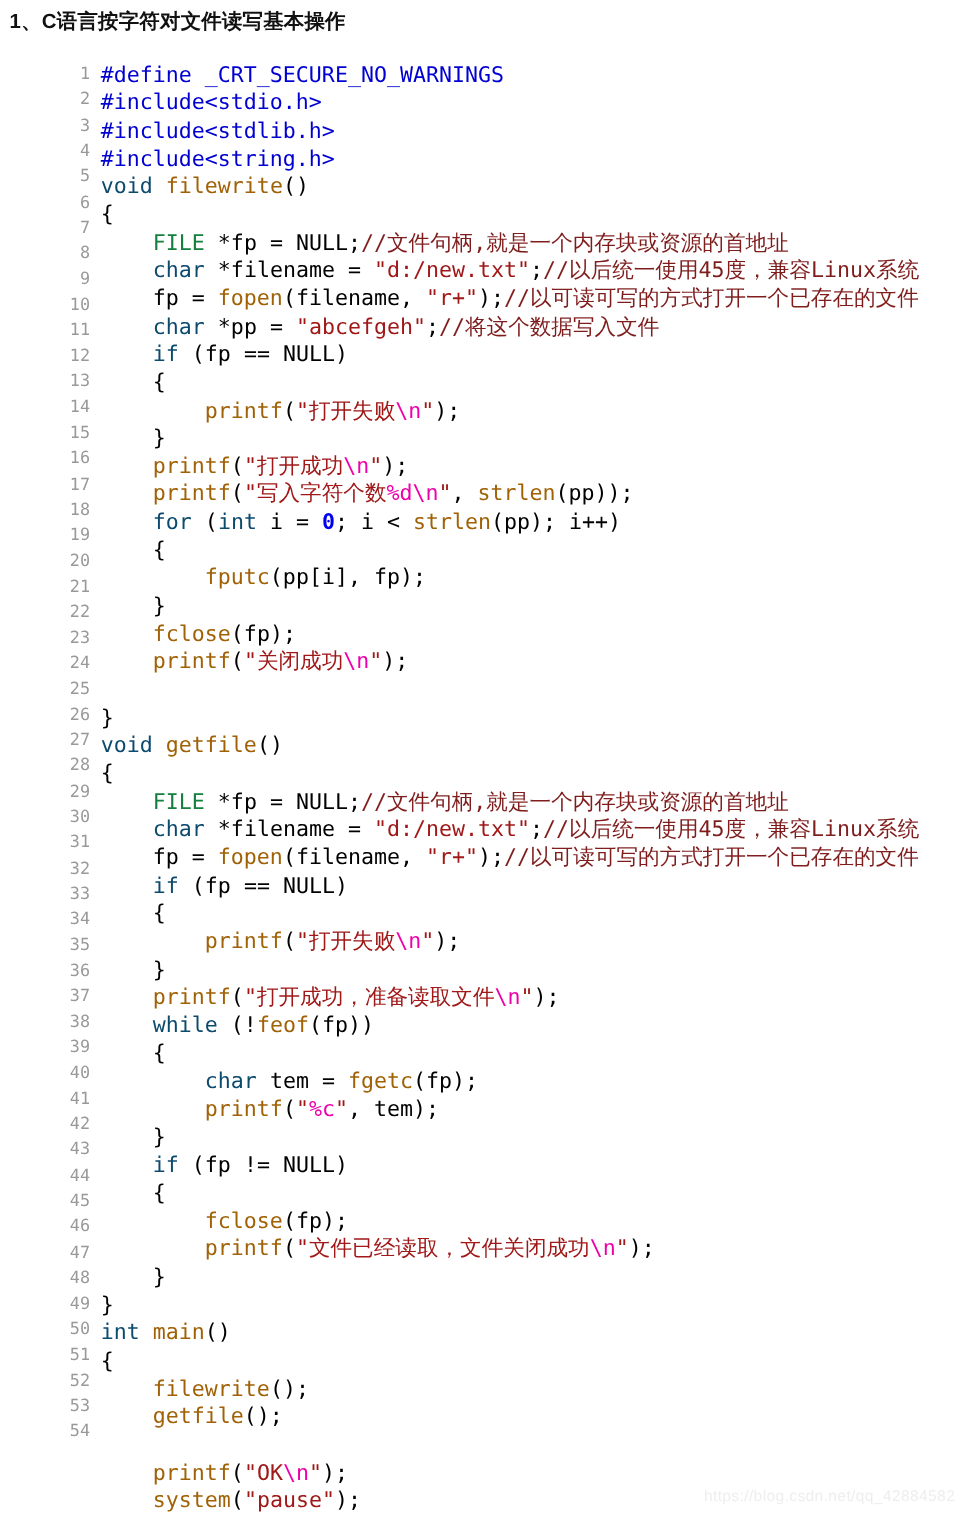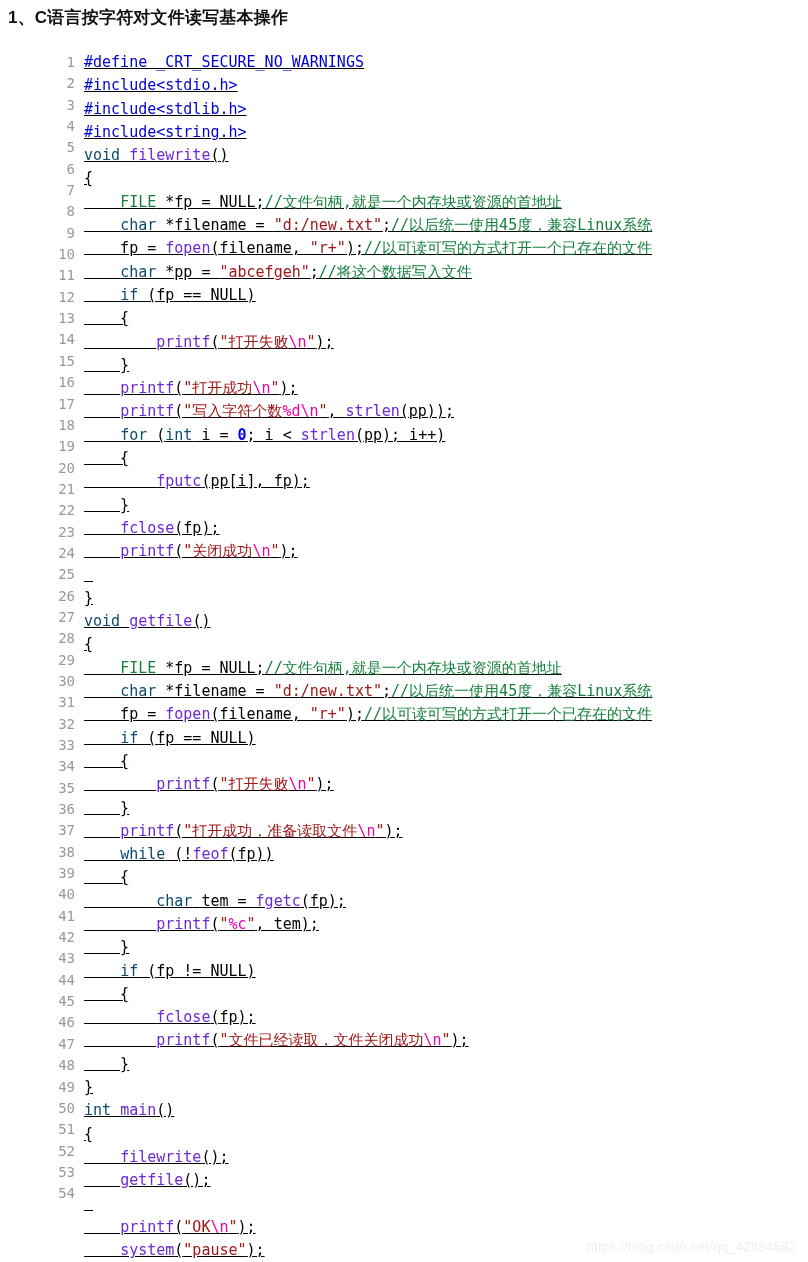--- a/index.html
+++ b/index.html
@@ -61,40 +61,39 @@
   #line-numbers div {
     height: 21.35px;
   }
 
   
   #code-lines {
     position: absolute;
     left: 84px;
     top: 3px;
     font-family: "DejaVu Sans Mono", "Liberation Mono", monospace;
-    font-size: 15px;
+    font-size: 18px;
     line-height: 23.3px;
     color: #000000;
     white-space: pre;
-    text-decoration: underline;
   }
   #code-lines .ln {
     height: 23.3px;
     white-space: pre;
   }
 
   
   .tok-pre   { color: #0000d0; }              
   .tok-kw    { color: #0c4a6e; }              
   .tok-type  { color: #15803d; }              
-  .tok-fn    { color: #6d28d9; }              
+  .tok-fn    { color: #a16207; }              
   .tok-str   { color: #a01818; }              
   .tok-esc   { color: #ee00aa; }              
   .tok-num   { color: #0000ee; font-weight: bold; }  
-  .tok-cmt   { color: #15803d; }              
+  .tok-cmt   { color: #7f1d1d; }              
   .tok-pun   { color: #000000; }              
 
   
   #watermark {
     position: absolute;
     right: 12px;
     bottom: 8px;
     font-family: "Liberation Sans", sans-serif;
     font-size: 13px;
     color: #eeeeee;

